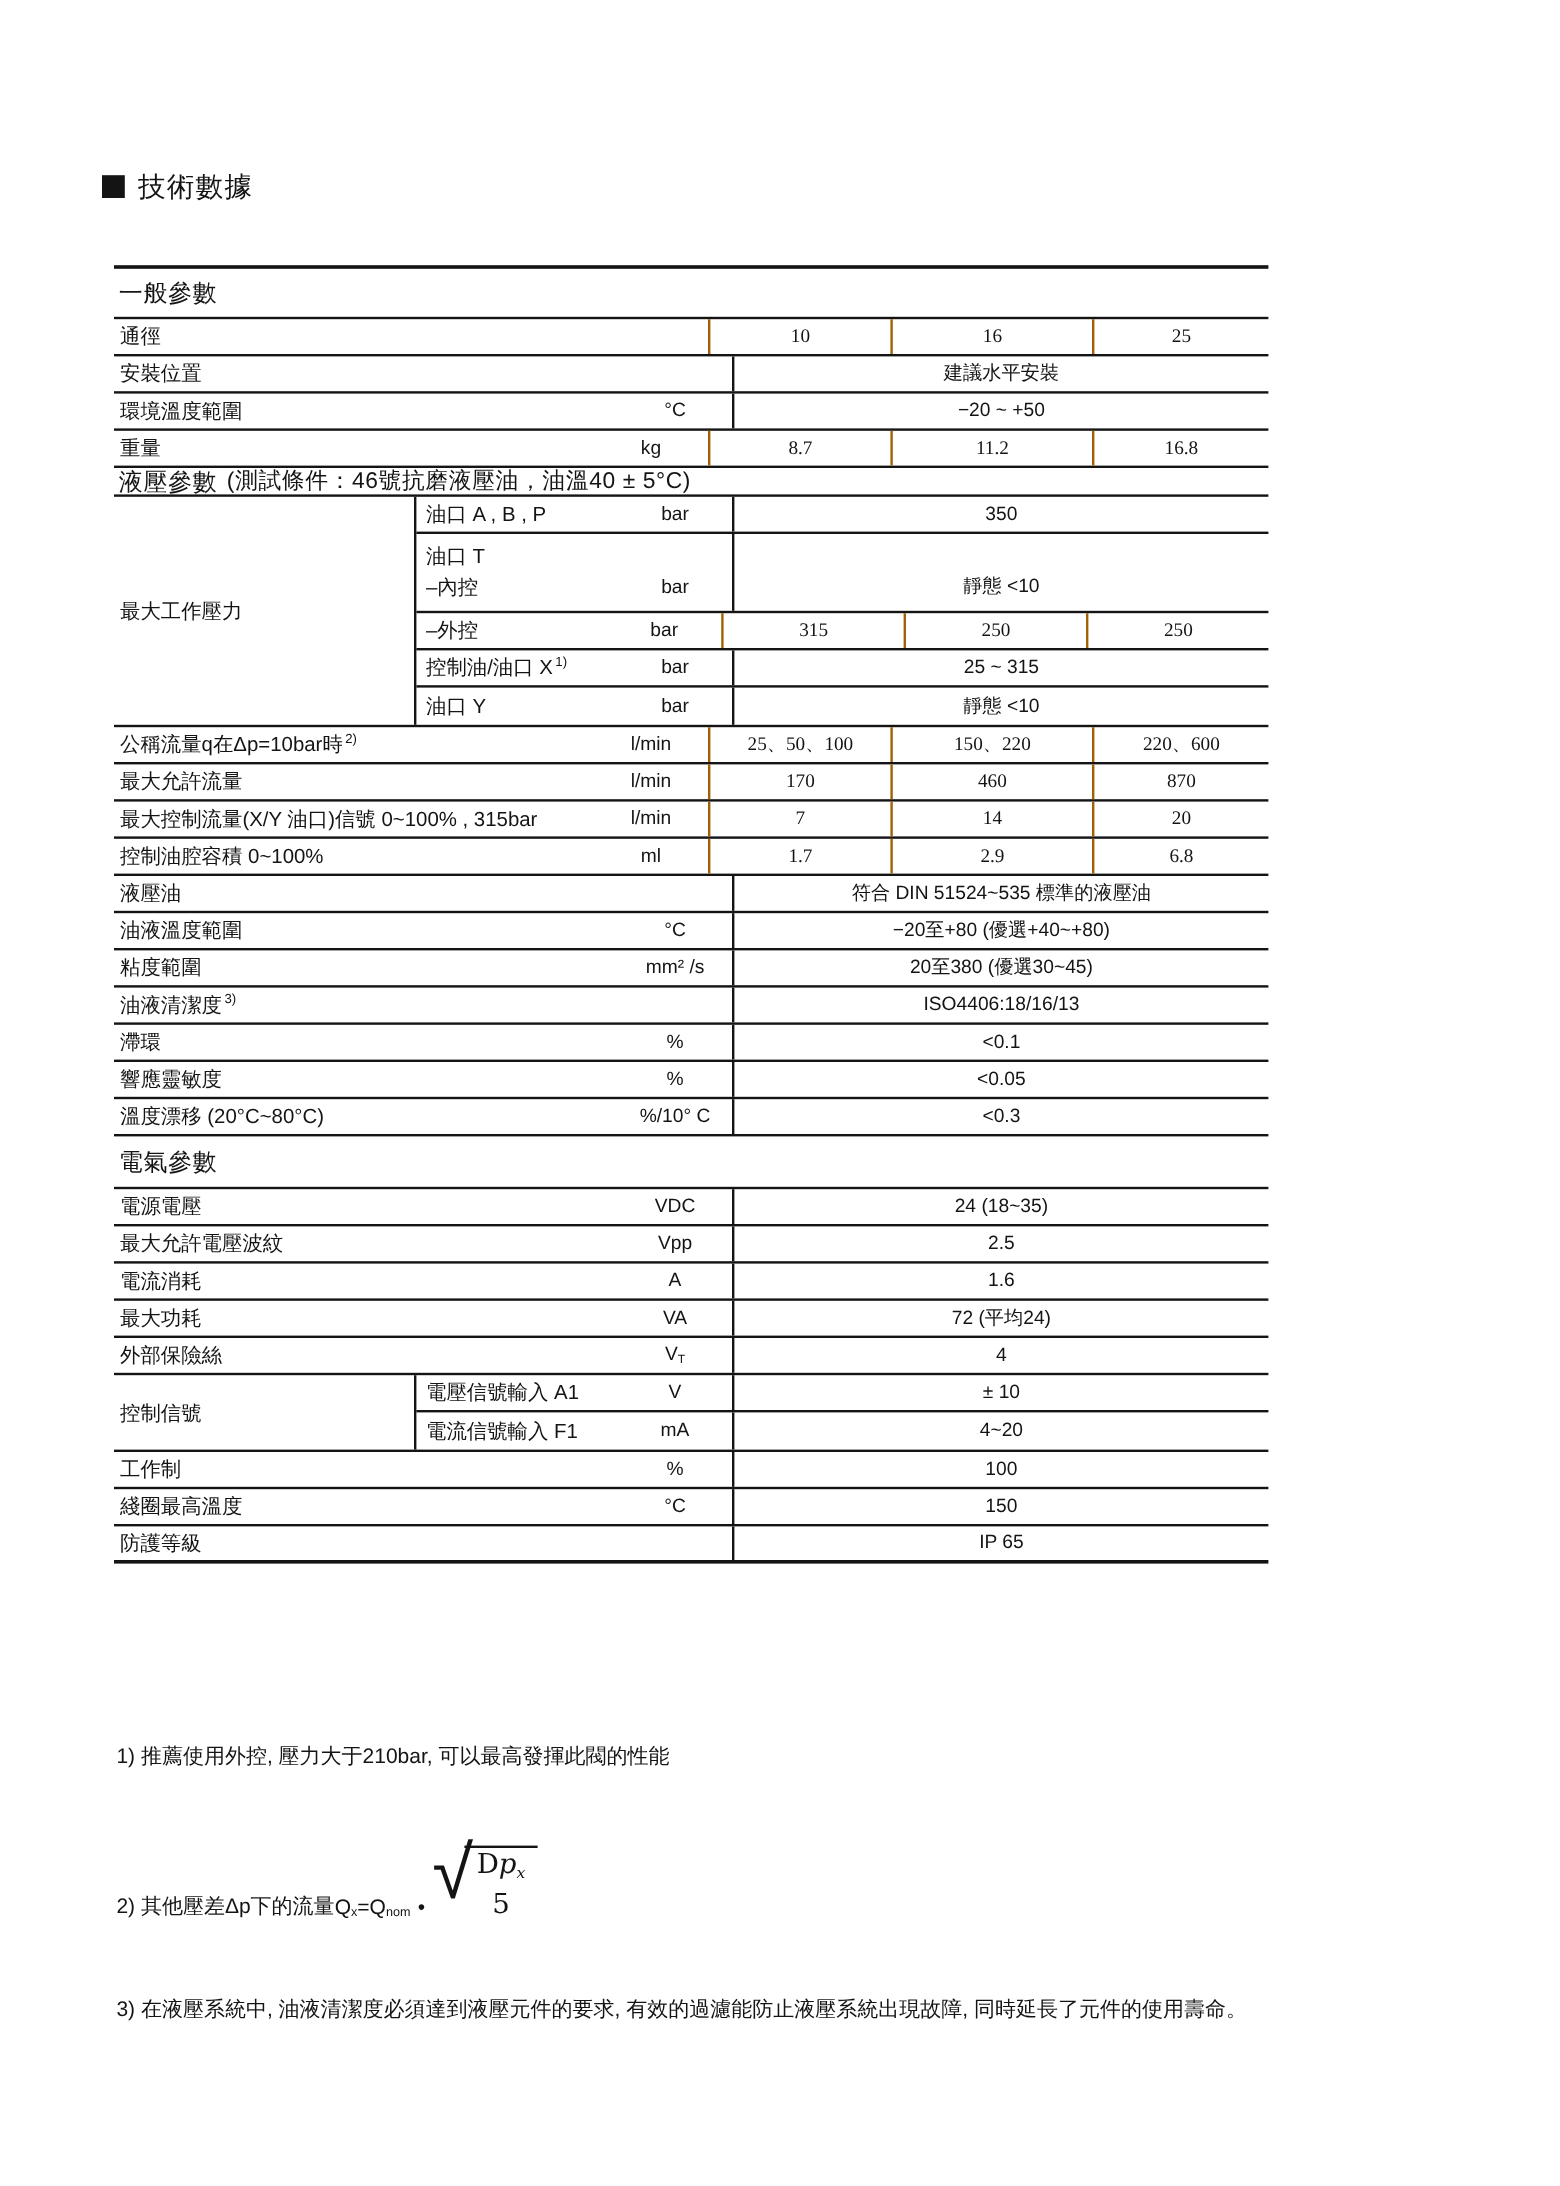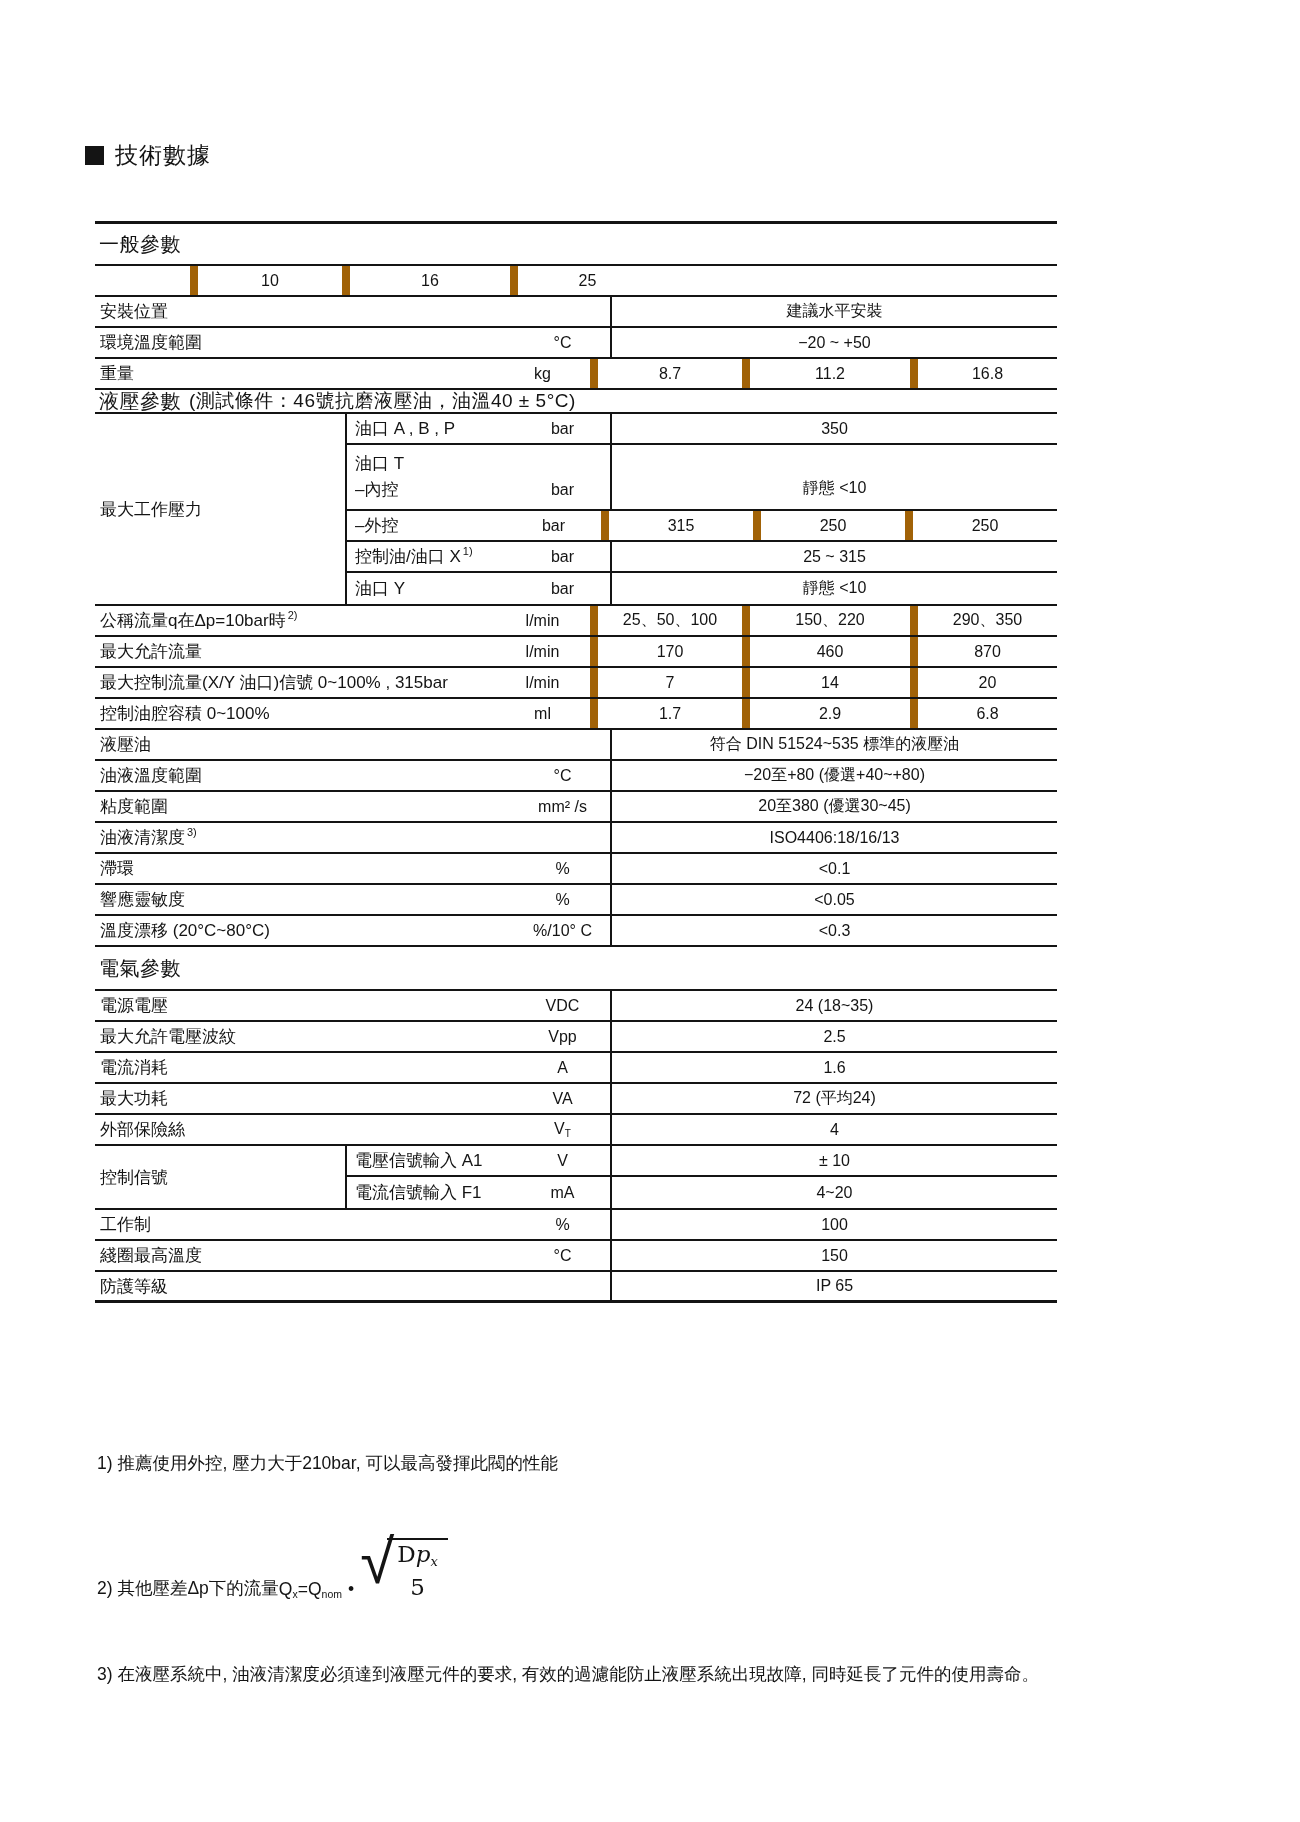--- a/index.html
+++ b/index.html
@@ -14,22 +14,22 @@
   
   .tbl { margin:50px 0 0 95px; width:962px; border-top:3px solid #141414; }
   .row { display:flex; align-items:center; border-bottom:2px solid #141414; }
   .r31 { height:31px; }
   .hdr { height:42px; padding-left:4px; font-size:20px; letter-spacing:0.5px; }
   .hdr .cond { margin-left:8px; font-size:19px; }
   .thick { border-bottom:3px solid #141414; }
 
   .cl { flex:1 1 auto; padding-left:5px; font-size:17px; white-space:nowrap; }
   .cu { width:95px; flex:0 0 auto; text-align:center; font-size:16px; }
-  .cv { width:152px; flex:0 0 auto; align-self:stretch; border-left:8px solid #a16207;
-        display:flex; align-items:center; justify-content:center; font-size:16px; }
+  .cv { width:152px; flex:0 0 auto; align-self:stretch; border-left:2px solid #a16207;
+        display:flex; align-items:center; justify-content:center; font-size:16px;font-family:Liberation Serif, serif; }
   .cv2 { width:168px; } .cv3 { width:147px; }
   .cm { width:447px; flex:0 0 auto; align-self:stretch; border-left:2px solid #141414;
         display:flex; align-items:center; justify-content:center; font-size:16px; }
 
   sup.fn { font-size:11px; vertical-align:7px; margin-left:2px; }
   sub.usub { font-size:10px; vertical-align:-3px; }
 
   
   .grow { display:flex; border-bottom:2px solid #141414; align-items:stretch; }
   .glabel { width:250px; flex:0 0 auto; display:flex; align-items:center;
@@ -70,20 +70,21 @@
   <span class="sq"></span>
   <span>技術數據</span>
 </div>
 
 <div class="tbl">
 
   <div class="row hdr">
     <span>一般參數</span>
   </div>
   <div class="row r31">
+    <div class="cl">通徑</div>
     <div class="cu"></div>
     <div class="cv">10</div>
     <div class="cv cv2">16</div>
     <div class="cv cv3">25</div>
   </div>
   <div class="row r31">
     <div class="cl">安裝位置</div>
     <div class="cu"></div>
     <div class="cm">建議水平安裝</div>
   </div>
@@ -143,21 +144,21 @@
     </div>
   </div>
 
   <div class="row r31">
     <div class="cl">
       <span>公稱流量q在Δp=10bar時</span><sup class="fn">2)</sup>
     </div>
     <div class="cu">l/min</div>
     <div class="cv">25、50、100</div>
     <div class="cv cv2">150、220</div>
-    <div class="cv cv3">290、350</div>
+    <div class="cv cv3">220、600</div>
   </div>
   <div class="row r31">
     <div class="cl">最大允許流量</div>
     <div class="cu">l/min</div>
     <div class="cv">170</div>
     <div class="cv cv2">460</div>
     <div class="cv cv3">870</div>
   </div>
   <div class="row r31">
     <div class="cl">最大控制流量(X/Y 油口)信號 0~100% , 315bar</div>

